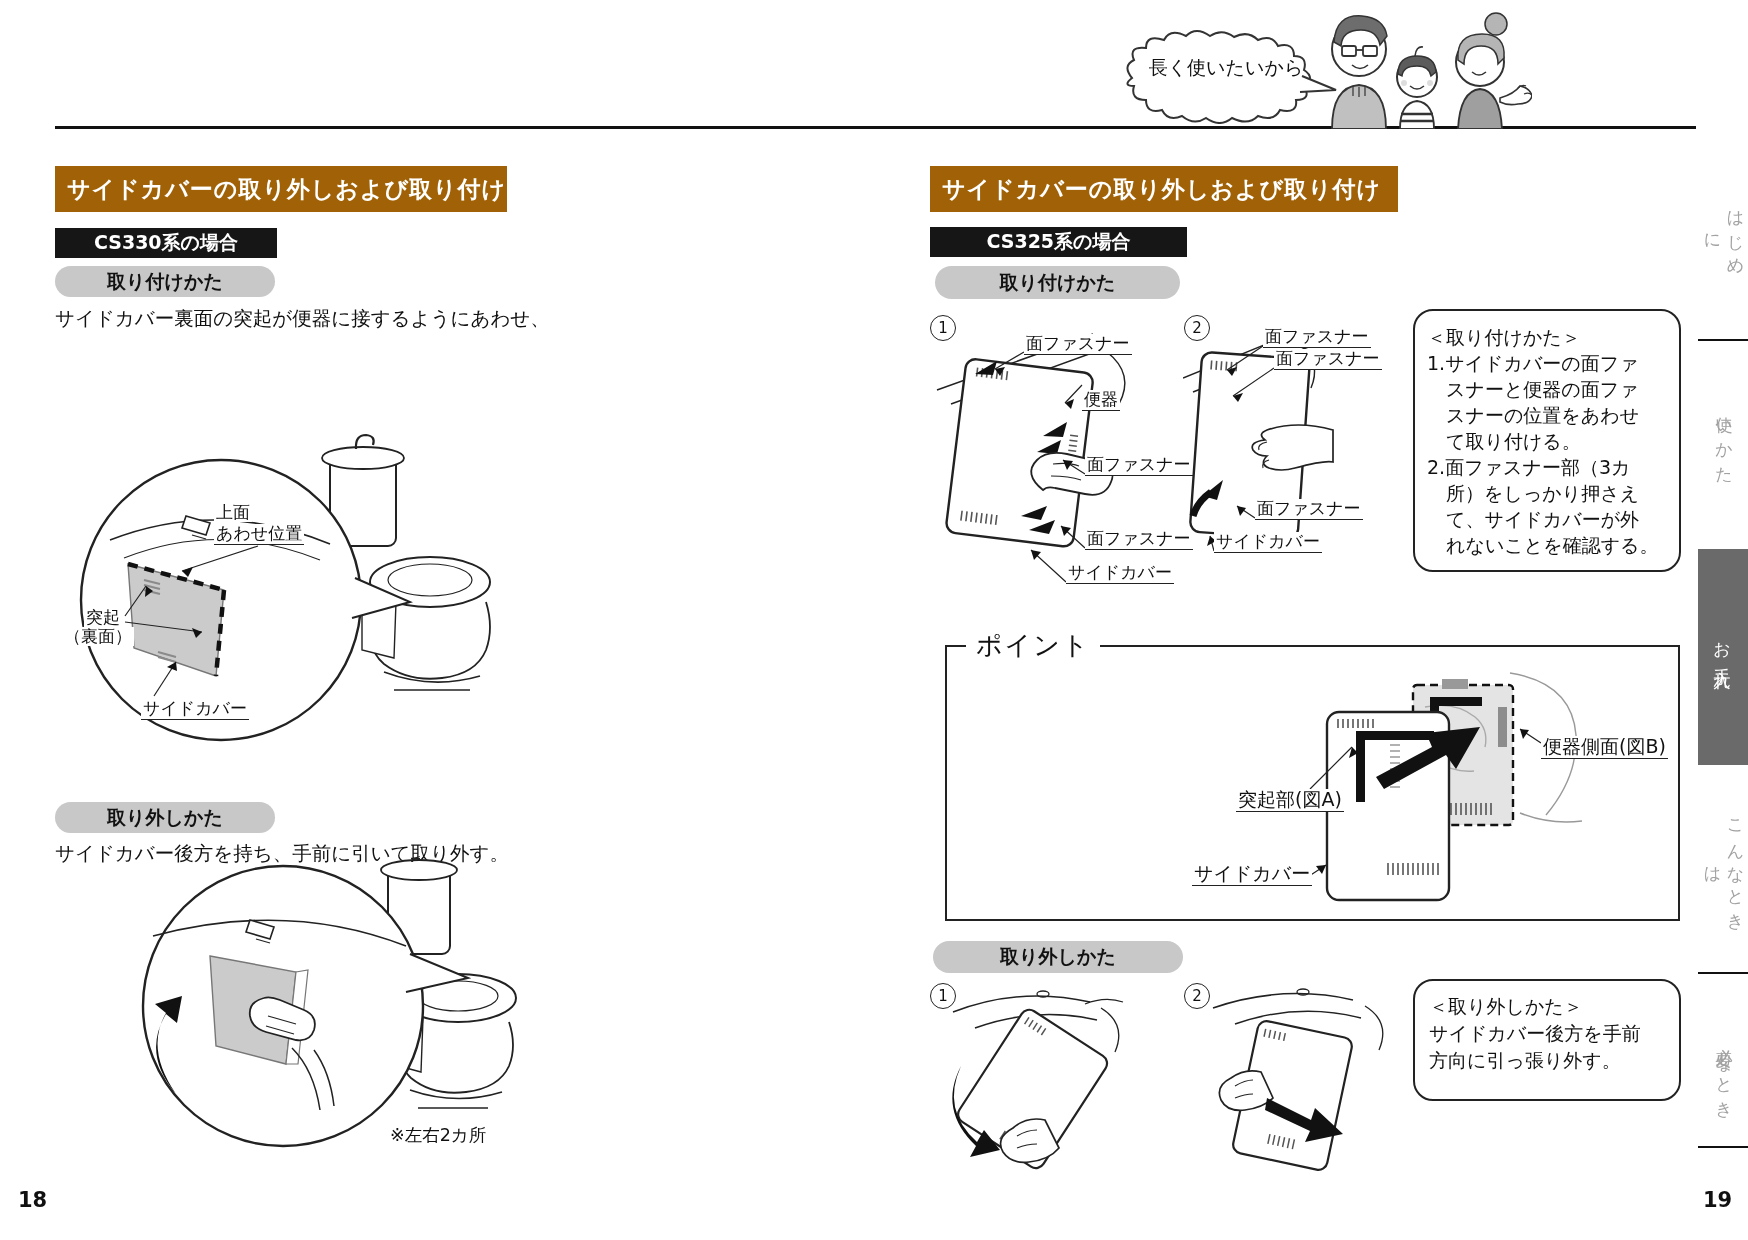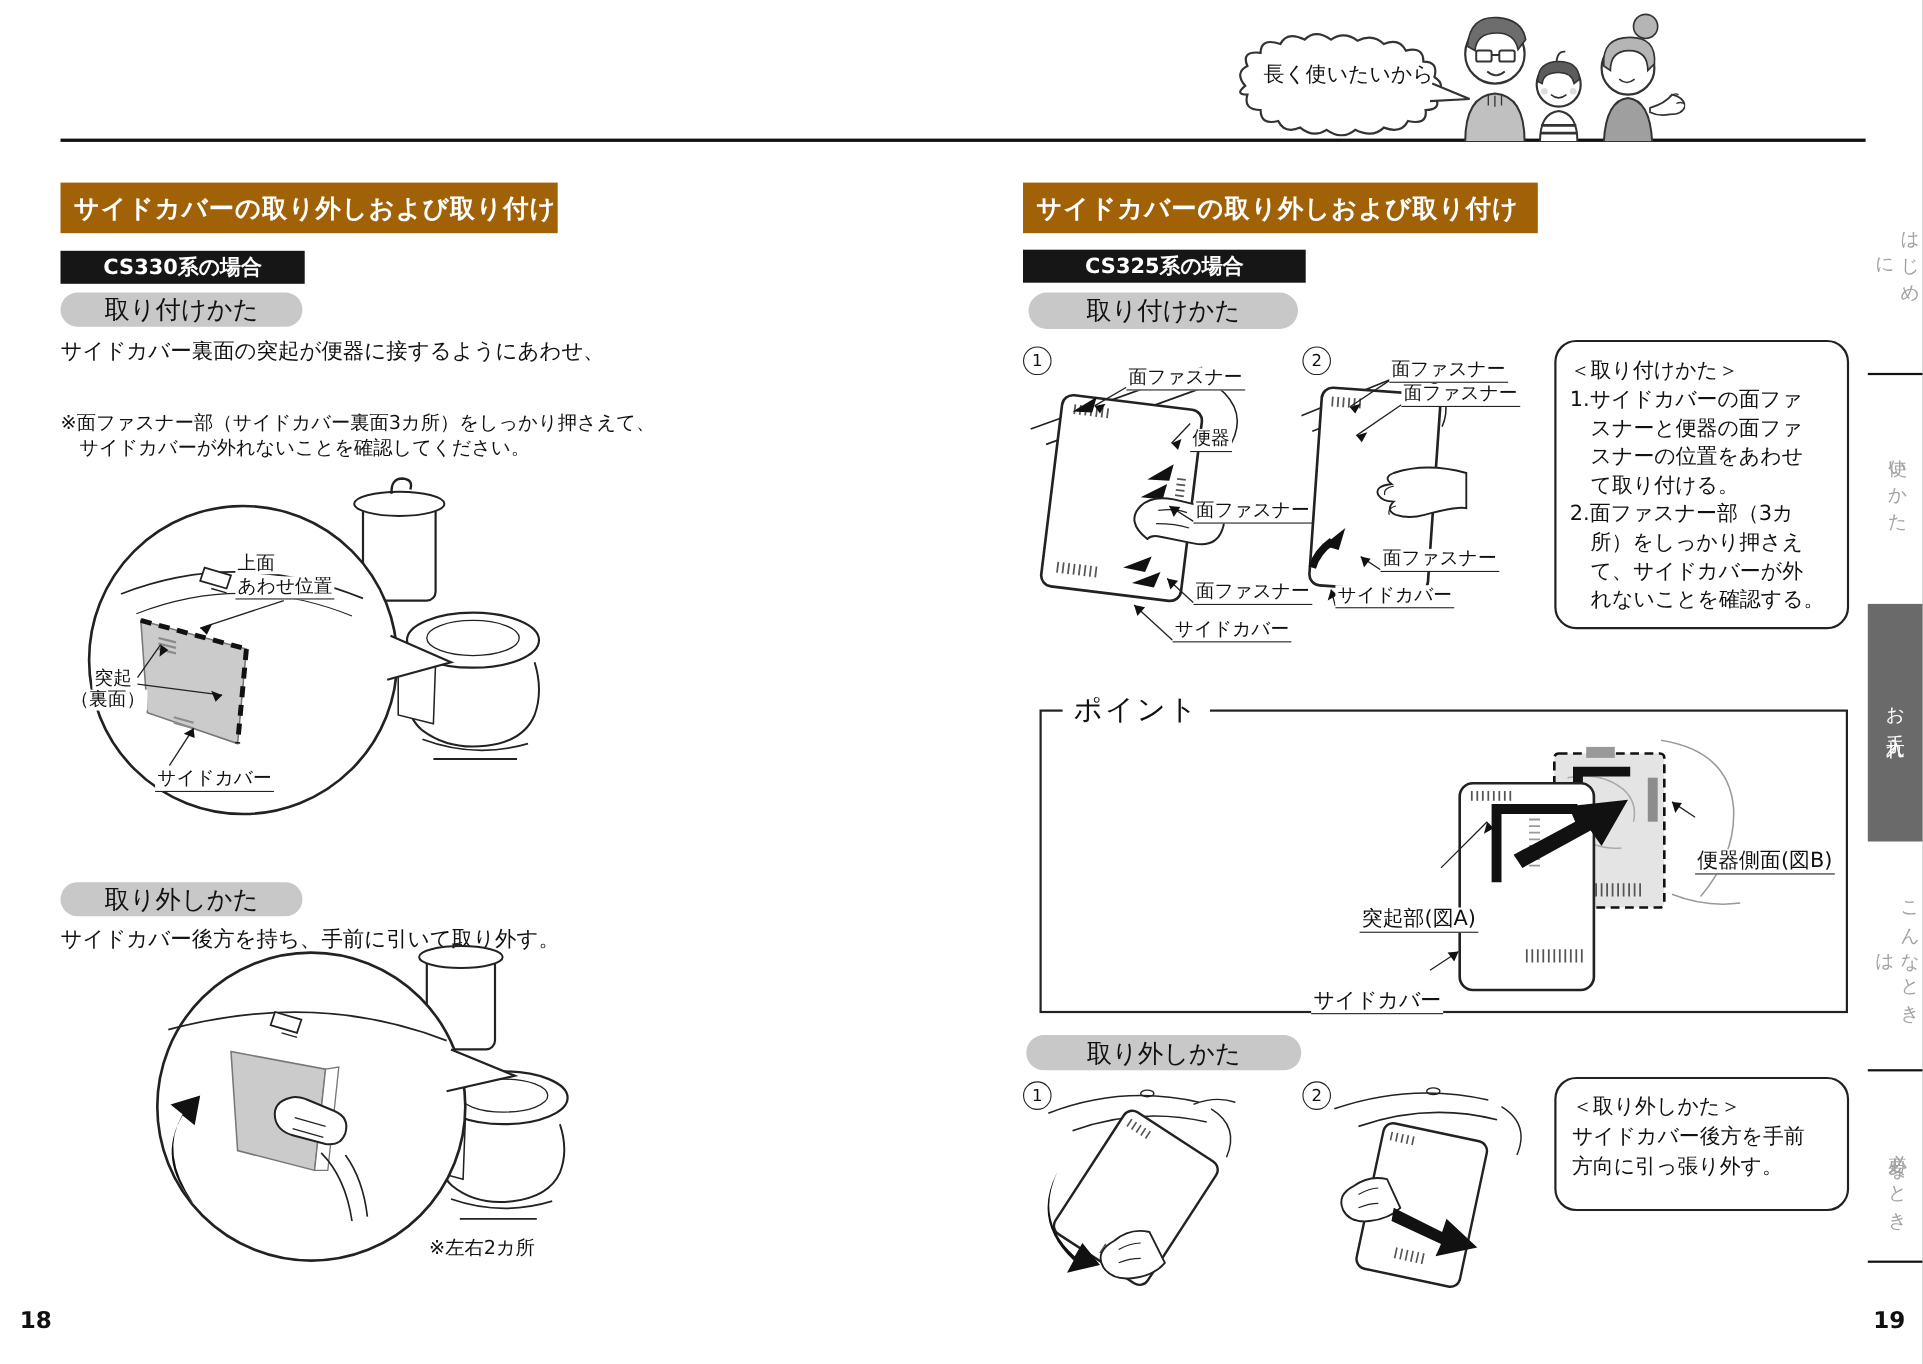--- a/index.html
+++ b/index.html
@@ -2,25 +2,25 @@
 <html><head>
 <meta charset="utf-8">
 <style>
   html,body{margin:0;padding:0;background:#888;}
   #canvas{position:relative;width:1748px;height:1240px;background:#fff;overflow:hidden;
           font-family:"DejaVu Sans","Liberation Sans",sans-serif;color:#111;}
   .abs{position:absolute;}
   .hr{background:#111;height:2.5px;}
   .titlebar{background:#a16207;color:#fff;font-size:23px;font-weight:bold;display:flex;align-items:center;padding-left:12px;letter-spacing:1px;}
   .modelbar{background:#161616;color:#fff;font-size:19px;font-weight:bold;display:flex;align-items:center;justify-content:center;}
-  .pill{background:#c8c8c8;border-radius:17px;font-size:23px;font-weight:normal;display:flex;align-items:center;justify-content:center;color:#111;}
+  .pill{background:#c8c8c8;border-radius:17px;font-size:19px;font-weight:bold;display:flex;align-items:center;justify-content:center;color:#111;}
   .body19{font-size:19.5px;line-height:31px;white-space:nowrap;}
   .note17{font-size:17.5px;line-height:23px;white-space:nowrap;}
   .lbl{font-size:17px;background:#fff;padding:0 2px;white-space:nowrap;line-height:19px;}
-  .lbl19{font-size:19px;background:#fff;padding:0 2px;white-space:nowrap;line-height:21px;margin-top:36px;}
+  .lbl19{font-size:19px;background:#fff;padding:0 2px;white-space:nowrap;line-height:21px;}
   .u{border-bottom:1.6px solid #222;padding-bottom:1px;}
   .rbox{border:2.5px solid #222;border-radius:20px;background:#fff;font-size:19px;line-height:26px;}
   .rbox .ln{white-space:nowrap;}
   .rbox .ind{padding-left:19px;}
   .circnum{width:24px;height:24px;border:1.7px solid #222;border-radius:50%;font-size:15px;display:flex;align-items:center;justify-content:center;background:#fff;}
   .vtab{writing-mode:vertical-rl;text-orientation:upright;font-size:17px;color:#a2a2a2;letter-spacing:4px;text-align:center;width:40px;display:flex;align-items:center;justify-content:center;}
   .vtab.active{color:#fff;}
   .activebox{background:#6a6a6a;}
   .pointbox{border:2.5px solid #222;background:transparent;}
   .pointtitle{font-size:26px;letter-spacing:2px;background:#fff;padding:0 10px;white-space:nowrap;font-weight:500;}
@@ -69,24 +69,20 @@
     <path d="M188,96 q14,-4 20,-12 q10,2 12,10 q-2,8 -14,8 q-10,2 -18,-2 z" fill="#fff" stroke="#333" stroke-width="1.6"></path>
     <path d="M206,86 q4,-4 8,-2 M212,92 q5,-2 8,1" fill="none" stroke="#333" stroke-width="1.2"></path>
   </svg>
 
   <div class="abs titlebar" style="left:55px;top:166px;width:440px;height:46px;">サイドカバーの取り外しおよび取り付け</div>
   <div class="abs modelbar" style="left:55px;top:228px;width:222px;height:30px;">CS330系の場合</div>
   <div class="abs pill" style="left:55px;top:266px;width:220px;height:31px;">取り付けかた</div>
 
   <div class="abs body19" style="left:55px;top:303px;">
     <div>サイドカバー裏面の突起が便器に接するようにあわせ、</div>
-  </div>
-  <div class="abs note17" style="left:55px;top:374px;">
-    <div>※面ファスナー部（サイドカバー裏面3カ所）をしっかり押さえて、</div>
-    <div style="margin-left:17px;">サイドカバーが外れないことを確認してください。</div>
   </div>
 
   <svg class="abs" style="left:58px;top:432px;" width="445" height="318" viewBox="0 0 445 318">
 
     <g stroke="#222" fill="#fff">
       <path d="M316,168 q-12,46 10,64 q24,18 58,14 q34,-4 44,-28 q8,-22 0,-48" stroke-width="1.8"></path>
       <path d="M326,240 q48,18 96,4" fill="none" stroke-width="1.6"></path>
       <path d="M336,258 h76" fill="none" stroke-width="1.6"></path>
       <rect x="272" y="24" width="66" height="90" rx="8" stroke-width="2"></rect>
       <ellipse cx="305" cy="26" rx="41" ry="11" stroke-width="1.8"></ellipse>

